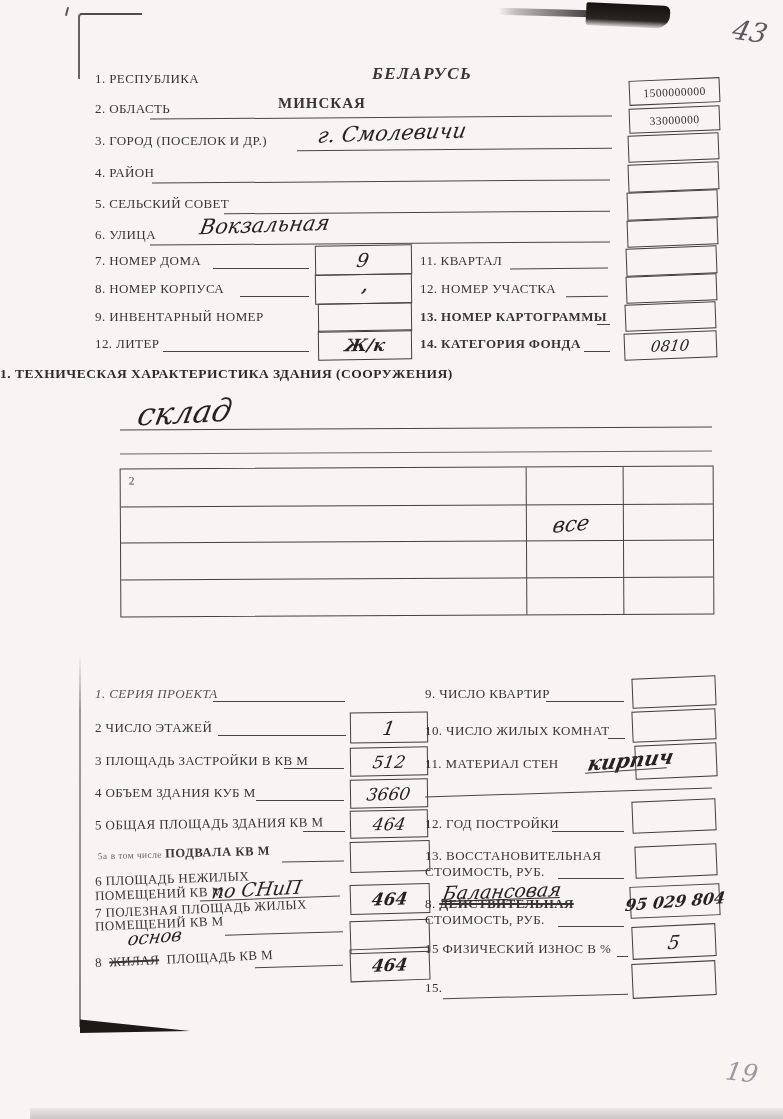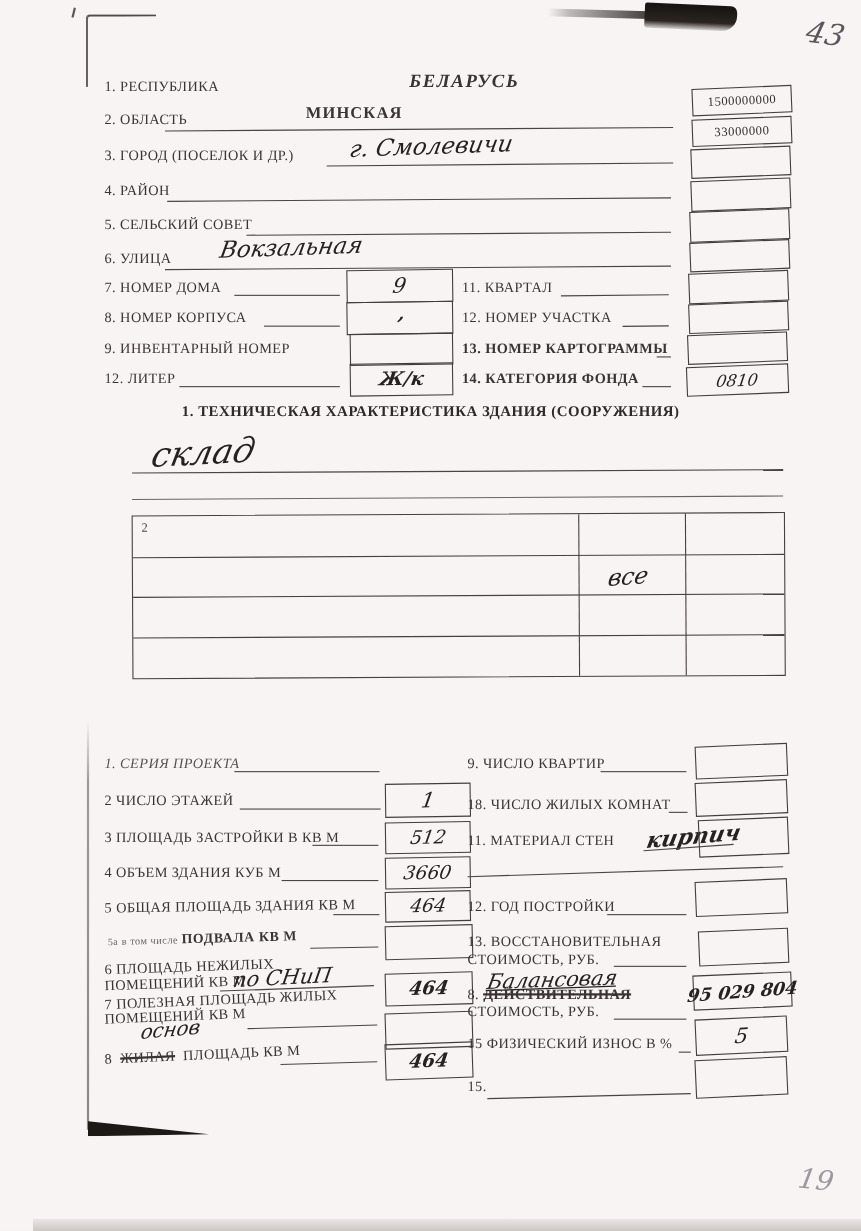--- a/index.html
+++ b/index.html
@@ -6,21 +6,21 @@
   .page{
     position:relative;width:783px;height:1119px;overflow:hidden;
     background:#f8f4f3;
     font-family:"Liberation Serif", serif;
     color:#35302e;
   }
   
   .lbl{position:absolute;font-size:13px;letter-spacing:.4px;color:#3a3534;white-space:nowrap;}
   .lbl.sm{font-size:11.5px;}
   .bold{font-weight:bold;}
-  .title{position:absolute;left:0;width:100%;text-align:center;font-weight:bold;font-size:13.5px;letter-spacing:.5px;color:#2e2a28;}
+  .title{position:absolute;left:0;width:100%;font-weight:bold;font-size:13.5px;letter-spacing:.5px;color:#2e2a28;}
   
   .ln{position:absolute;border-bottom:1.2px solid #4a4442;height:0;}
   .ln.faint{border-bottom-color:#6b6462;}
   
   .box{position:absolute;border:1.4px solid #433e3c;background:transparent;display:flex;align-items:center;justify-content:center;}
   
   .hand{position:absolute;font-family:"DejaVu Serif", serif;font-style:italic;color:#262220;transform:skewX(-8deg);white-space:nowrap;}
   .hand-in{font-family:"DejaVu Serif", serif;font-style:italic;color:#262220;transform:skewX(-10deg);white-space:nowrap;}
   .pencil{color:#8d8b93;font-family:"DejaVu Serif", serif;font-style:italic;}
   .struck{text-decoration:line-through;text-decoration-thickness:1.5px;}
@@ -183,21 +183,21 @@
   </div>
   <div class="ln" style="left:255px;top:966px;width:88px;transform:rotate(-1.6deg);"></div>
   <div class="box" style="left:350px;top:948px;width:78px;height:31px;transform:rotate(-2deg);">
     <span class="hand-in" style="font-size:17px;font-weight:bold;">464</span>
   </div>
 
   <div class="lbl" style="left:425px;top:686px;">9. ЧИСЛО КВАРТИР</div>
   <div class="ln" style="left:546px;top:701px;width:78px;"></div>
   <div class="box" style="left:632px;top:677px;width:82px;height:28px;transform:rotate(-2.4deg);"></div>
 
-  <div class="lbl" style="left:425px;top:723px;">18. ЧИСЛО ЖИЛЫХ КОМНАТ</div>
+  <div class="lbl" style="left:425px;top:723px;">10. ЧИСЛО ЖИЛЫХ КОМНАТ</div>
   <div class="ln" style="left:608px;top:738px;width:17px;"></div>
   <div class="box" style="left:632px;top:710px;width:82px;height:29px;transform:rotate(-2.4deg);"></div>
 
   <div class="lbl" style="left:425px;top:756px;">11. МАТЕРИАЛ СТЕН</div>
   <div class="hand" style="left:588px;top:748px;font-size:20px;font-weight:bold;transform:rotate(-5deg) skewX(-16deg);">кирпич</div>
   <div class="ln" style="left:585px;top:770px;width:82px;transform:rotate(-4deg);"></div>
   <div class="box" style="left:635px;top:744px;width:80px;height:32px;transform:rotate(-2.4deg);"></div>
 
   <div class="ln" style="left:425px;top:792px;width:287px;transform:rotate(-1.8deg);"></div>
 

